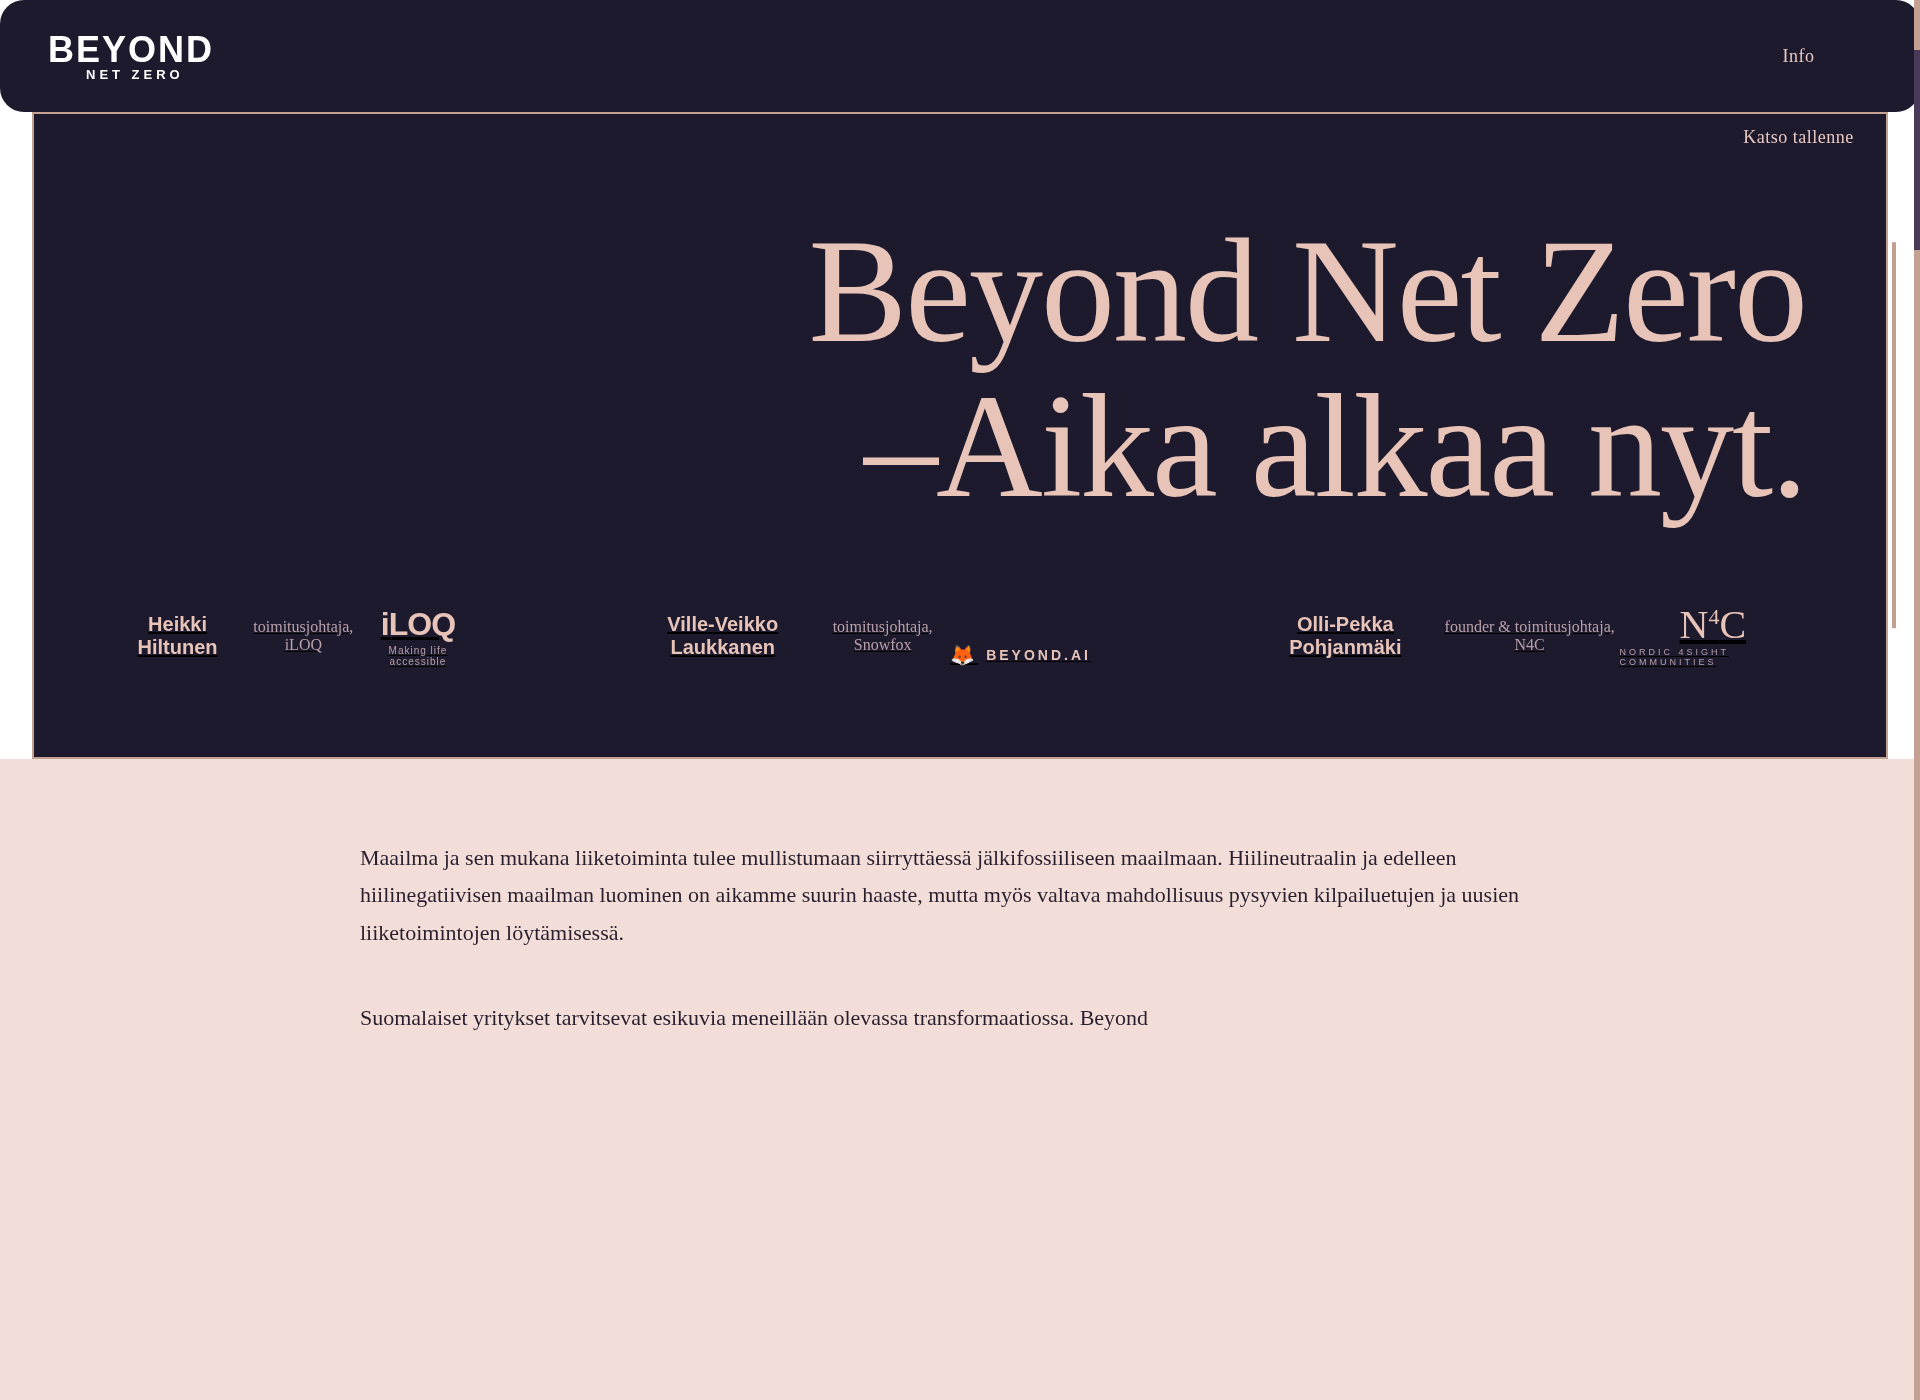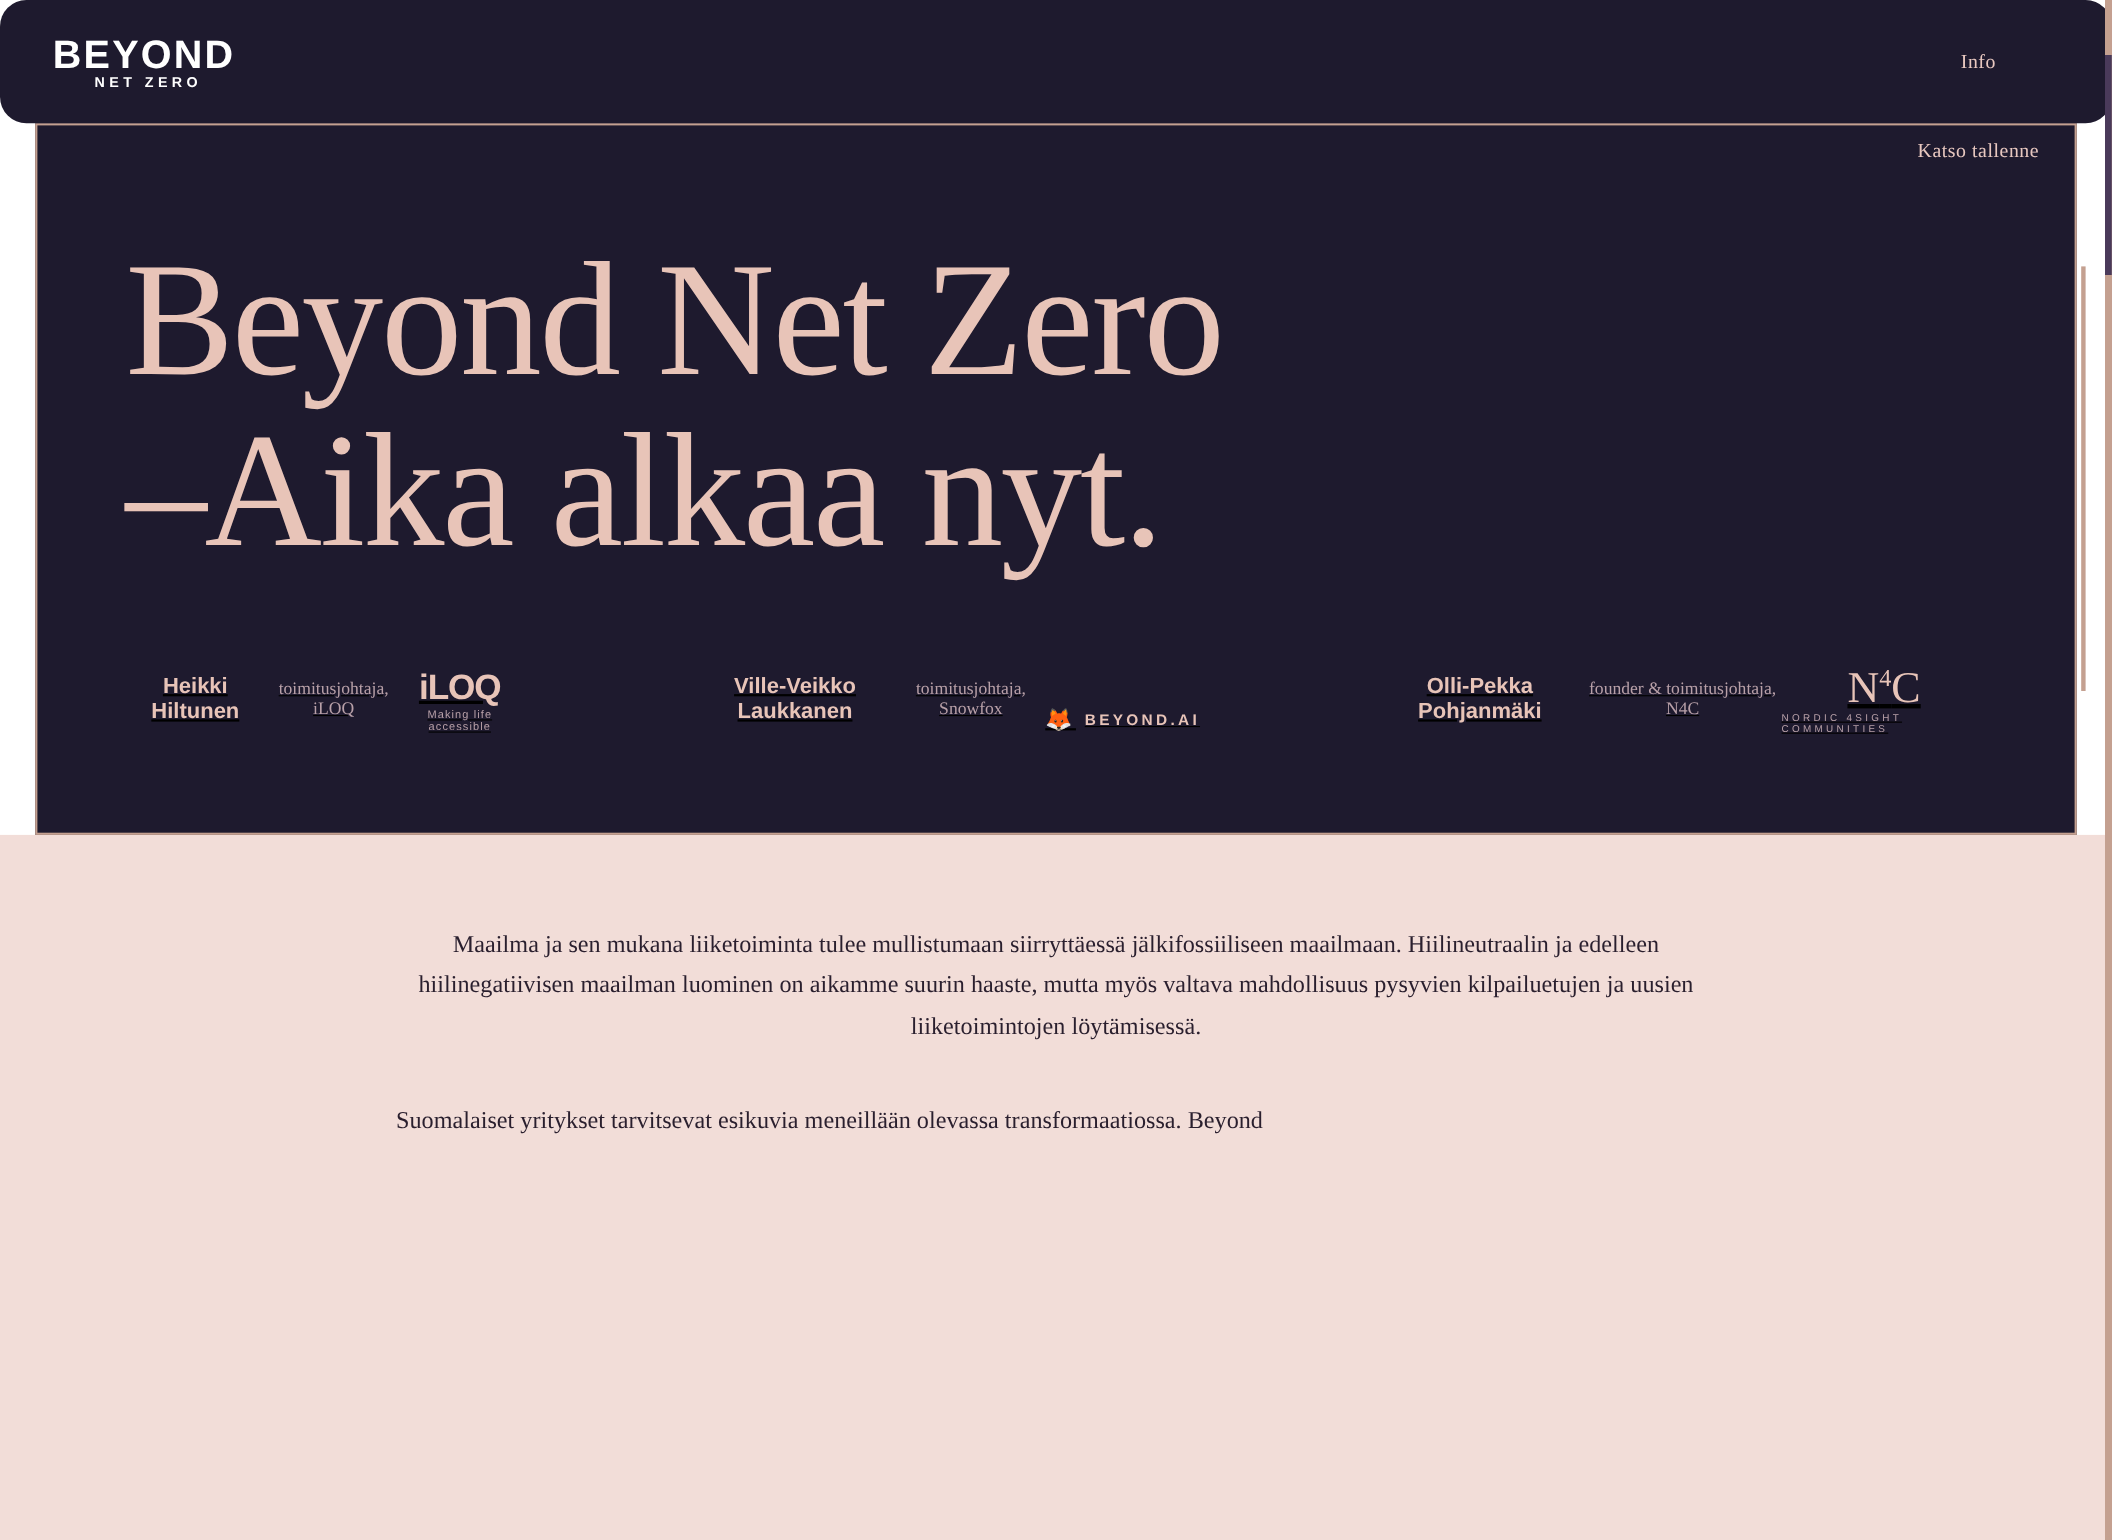--- a/index.html
+++ b/index.html
@@ -55,21 +55,21 @@
 
     
     .hero-section {
       background-color: #1e1a2e;
       padding: 60px 80px 60px;
       border: 2px solid #c4a090;
       margin: 0 32px;
       position: relative;
     }
     .hero-title {
-      text-align: left;
+      text-align: right;
       color: #e8c4b8;
       font-size: 148px;
       font-weight: 400;
       line-height: 1.05;
       letter-spacing: -2px;
       font-family: 'Georgia', serif;
       padding: 40px 0 60px;
     }
 
     
@@ -173,21 +173,20 @@
     
     .bottom-section {
       background-color: #f2ddd8;
       padding: 80px 360px 60px;
       min-height: 660px;
     }
     .bottom-text {
       color: #2a1f2e;
       font-size: 22px;
       line-height: 1.7;
-      text-align: center;
       font-family: Georgia, serif;
       margin-bottom: 48px;
     }
     .bottom-text-2 {
       color: #2a1f2e;
       font-size: 22px;
       line-height: 1.7;
       font-family: Georgia, serif;
     }
 

